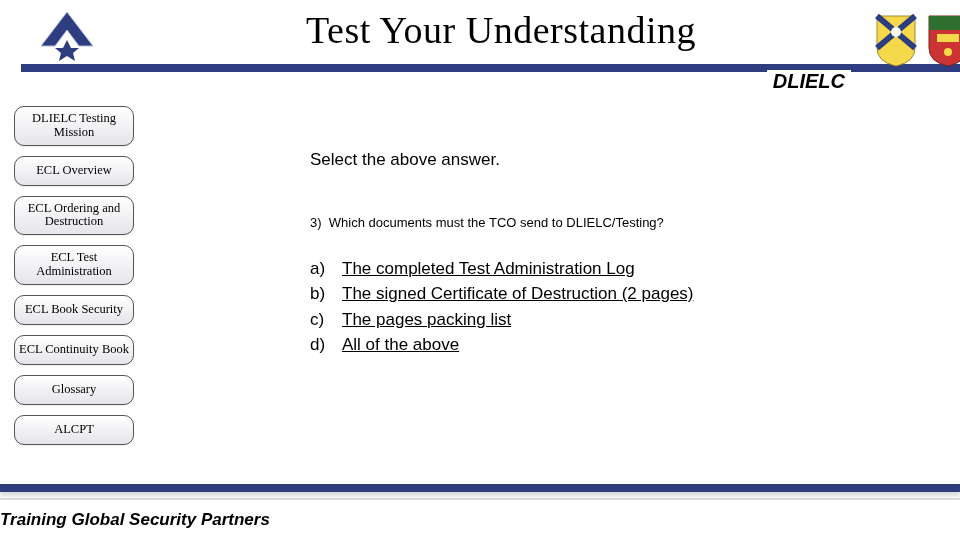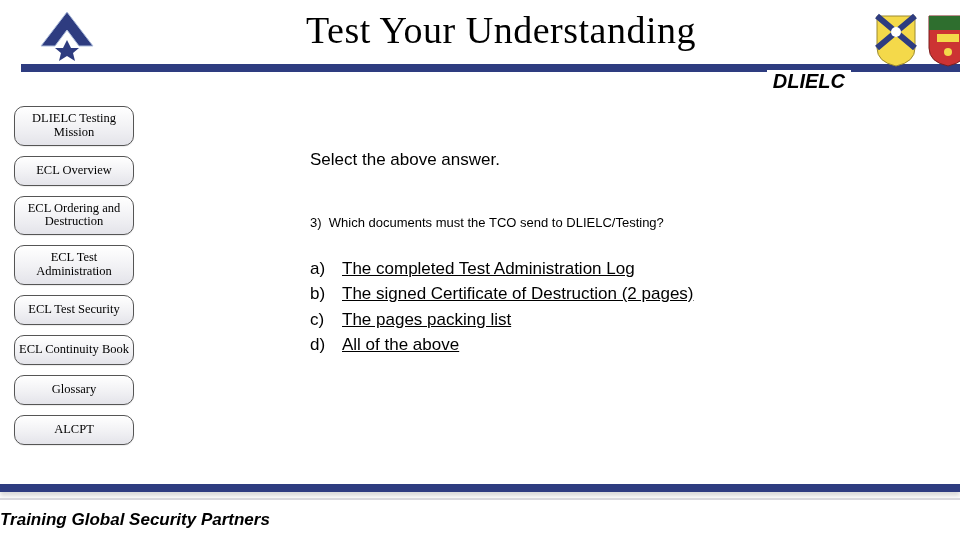--- a/index.html
+++ b/index.html
@@ -175,21 +175,21 @@
       <circle cx="23" cy="40" r="4" fill="#f4d94a"></circle>
     </svg>
   </div>
 </div>
 
 <div class="sidebar">
   <div class="nav-btn">DLIELC Testing Mission</div>
   <div class="nav-btn">ECL Overview</div>
   <div class="nav-btn">ECL Ordering and Destruction</div>
   <div class="nav-btn">ECL Test Administration</div>
-  <div class="nav-btn">ECL Test Security</div>
+  <div class="nav-btn">ECL Book Security</div>
   <div class="nav-btn">ECL Continuity Book</div>
   <div class="nav-btn">Glossary</div>
   <div class="nav-btn">ALCPT</div>
 </div>
 
 <div class="content">
   <div class="prompt">Select the above answer.</div>
   <div class="question">
     <span>3)</span>&nbsp;
     <span>Which documents must the TCO send to DLIELC/Testing?</span>

